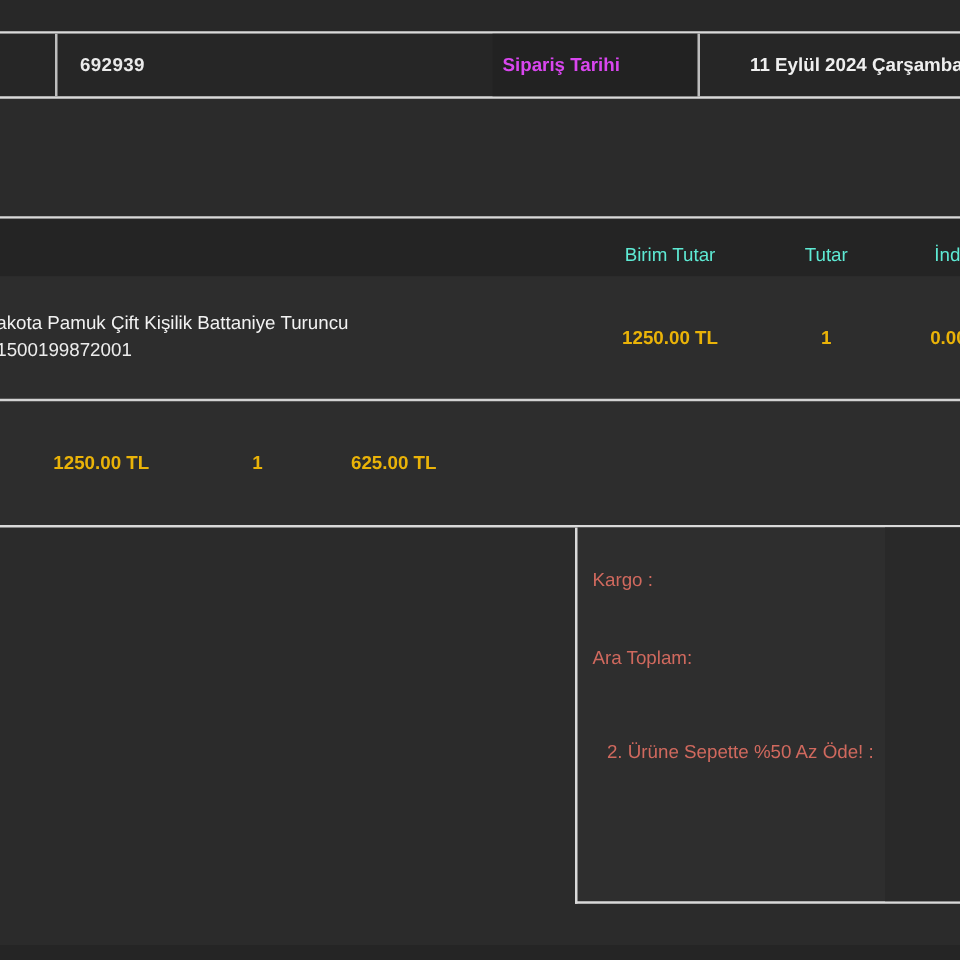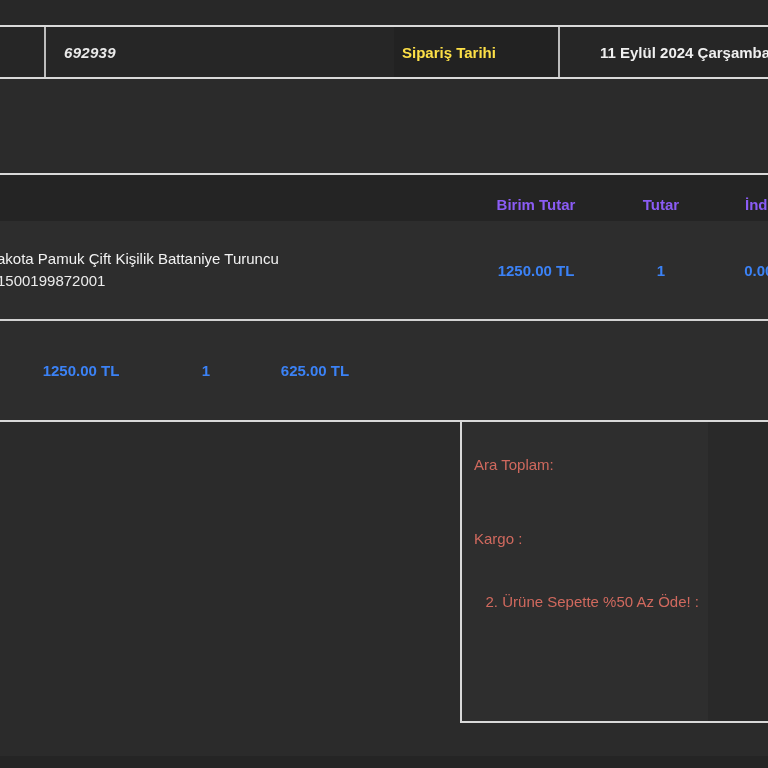--- a/index.html
+++ b/index.html
@@ -29,54 +29,54 @@
     position: absolute; left: 0; top: 27px;
     width: 900px; height: 52px;
     background: #262626;
     border-bottom: 2px solid #d9d9d9;
     display: flex; align-items: stretch;
   }
   .ob-spacer { width: 46px; border-right: 2px solid #bdbdbd; }
   .ob-number {
     width: 348px; display: flex; align-items: center;
     padding-left: 18px;
-    color: #eaeaea; font-size: 15px; font-weight: 600; letter-spacing: .3px; font-style: italic;
+    color: #eaeaea; font-size: 15px; font-weight: 600; letter-spacing: .3px;
   }
   .ob-label {
     width: 164px; background: #222222;
     display: flex; align-items: center; padding-left: 8px;
-    color: #fde047; font-size: 15px; font-weight: 600;
+    color: #d946ef; font-size: 15px; font-weight: 600;
   }
   .ob-date {
     flex: 1; border-left: 2px solid #bdbdbd;
     display: flex; align-items: center; padding-left: 40px;
     color: #efefef; font-size: 15px; font-weight: 600;
   }
 
   
   .items-table {
     position: absolute; left: 0; top: 173px;
     width: 835px;
     border-top: 2px solid #d9d9d9;
     border-bottom: 2px solid #d9d9d9;
   }
   .th-row { height: 46px; background: #242424; display: flex; align-items: center; }
   .col-name  { width: 455px; }
   .col-price { width: 162px; text-align: center; }
   .col-qty   { width: 88px;  text-align: center; }
   .col-disc  { width: 130px; text-align: center; }
-  .th { color: #8b5cf6; font-weight: 700; font-size: 15px; margin-top: 12px; }
+  .th { color: #5eead4; font-weight: 400; font-size: 15px; margin-top: 12px; }
   .rows { background: #2d2d2d; }
   .item-row { height: 98px; display: flex; align-items: center; }
   .item-row.second { height: 99px; }
   .row-divider { height: 2px; background: #d2d2d2; }
   .p-lines { margin-left: -3px; }
   .p-name { color: #f2f2f2; font-size: 15px; line-height: 22px; white-space: nowrap; }
   .p-code { color: #ececec; font-size: 15px; line-height: 22px; }
-  .cell-val { color: #3b82f6; font-weight: 700; font-size: 15px; text-align: center; }
+  .cell-val { color: #eab308; font-weight: 700; font-size: 15px; text-align: center; }
 
   
   .summary {
     position: absolute; left: 460px; top: 422px;
     width: 480px; height: 301px;
     background: #2e2e2e;
     border-left: 2px solid #d9d9d9;
     border-bottom: 2px solid #d9d9d9;
     display: flex; align-items: stretch;
   }
@@ -122,20 +122,20 @@
     <div class="item-row second">
       <div class="col-price cell-val">1250.00 TL</div>
       <div class="col-qty cell-val">1</div>
       <div class="col-disc cell-val">625.00 TL</div>
     </div>
   </div>
 </div>
 
 <div class="summary">
   <div class="sum-labels">
+    <div class="sum-label sr2">Kargo :</div>
     <div class="sum-label sr1">Ara Toplam:</div>
-    <div class="sum-label sr2">Kargo :</div>
     <div class="sum-label sr3">2. Ürüne Sepette %50 Az Öde! :</div>
   </div>
   <div class="sum-values"></div>
 </div>
 
 <div class="bottom-strip"></div>
 
 </body></html>

